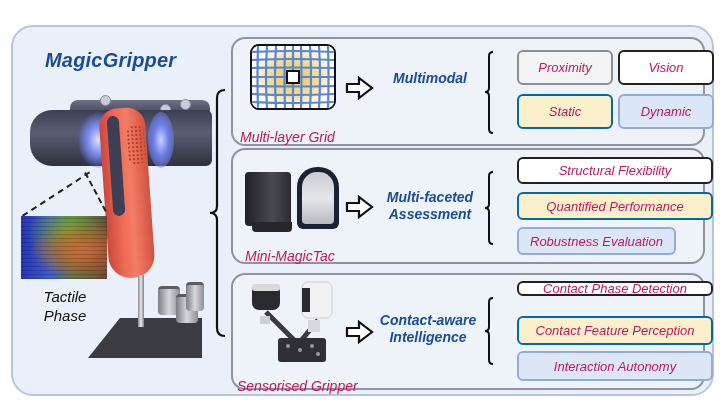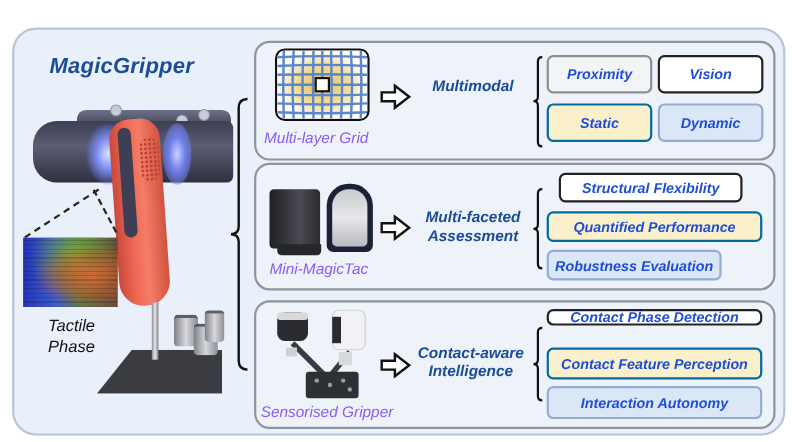--- a/index.html
+++ b/index.html
@@ -78,32 +78,33 @@
 
     
     .panel {
       position: absolute; left: 231px; width: 474px; background: #eef2f9;
       border: 2px solid #8f949c; border-radius: 14px; box-sizing: border-box;
     }
     .p1 { top: 37px; height: 109px; }
     .p2 { top: 148px; height: 116px; }
     .p3 { top: 273px; height: 117px; }
 
-    .caption { position: absolute; font-size: 14px; font-style: italic; color: #8b5cf6; white-space: nowrap; }
+    .caption { position: absolute; font-size: 14px; font-style: italic; color: #be185d; white-space: nowrap; margin-top: 12px; }
     .concept {
       position: absolute; font-size: 14px; font-weight: bold; font-style: italic; color: #1a4d96;
       text-align: center; line-height: 17px; white-space: nowrap;
     }
     .arrow { position: absolute; width: 30px; height: 24px; }
     .brace { position: absolute; width: 10px; }
 
     .box {
       position: absolute; box-sizing: border-box; border-radius: 6px; font-size: 13px;
-      font-weight: bold; font-style: italic; color: #1d4ed8; display: flex; align-items: center; justify-content: center;
+      font-weight: normal; font-style: italic; color: #be185d; display: flex; align-items: center; justify-content: center;
       white-space: nowrap;
+      margin-left: 20px;
     }
     .b-gray  { background: #f3f4f6; border: 2px solid #8b8e94; }
     .b-black { background: #ffffff; border: 2px solid #222222; }
     .b-yellow{ background: #fbf0cc; border: 2px solid #0369a1; }
     .b-blue  { background: #dbe6f6; border: 2px solid #93acd4; }
 
     
     .gridicon { position: absolute; left: 250px; top: 44px; width: 86px; height: 66px;
       border: 2.5px solid #111; border-radius: 9px; background: #fff; box-sizing: border-box; overflow: hidden; }
 
@@ -211,21 +212,21 @@
 <svg class="arrow" style="left:345px;top:195px;" viewBox="0 0 30 24">
   <path d="M2 8 L14 8 L14 2 L27 12 L14 22 L14 16 L2 16 Z" fill="#fff" stroke="#111" stroke-width="2.2"></path>
 </svg>
 <div class="concept" style="left:380px;top:189px;width:100px;">
   <div>Multi-faceted</div>
   <div>Assessment</div>
 </div>
 <svg class="brace" style="left:484px;top:170px;height:76px;" viewBox="0 0 10 76">
   <path d="M9 2 Q5 2 5 6 L5 34 Q5 38 1 38 Q5 38 5 42 L5 70 Q5 74 9 74" fill="none" stroke="#111" stroke-width="2"></path>
 </svg>
-<div class="box b-black" style="left:508px;top:157px;width:167px;height:27px;">Structural Flexibility</div>
+<div class="box b-black" style="left:497px;top:157px;width:196px;height:27px;">Structural Flexibility</div>
 <div class="box b-yellow" style="left:497px;top:192px;width:196px;height:28px;">Quantified Performance</div>
 <div class="box b-blue" style="left:497px;top:227px;width:159px;height:28px;">Robustness Evaluation</div>
 
 <div class="panel p3"></div>
 <svg class="sg" style="left:248px;top:280px;" width="100" height="85" viewBox="0 0 100 85">
   <rect x="4" y="4" width="28" height="26" rx="7" fill="#2a2b30"></rect>
   <rect x="4" y="4" width="28" height="7" rx="3" fill="#d9d9dc"></rect>
   <rect x="54" y="2" width="30" height="36" rx="6" fill="#f2f2f4" stroke="#cfd0d4"></rect>
   <rect x="54" y="8" width="8" height="24" fill="#2a2b30"></rect>
   <path d="M18 32 L48 62 M70 40 L52 62" stroke="#3a3b40" stroke-width="5" fill="none"></path>

